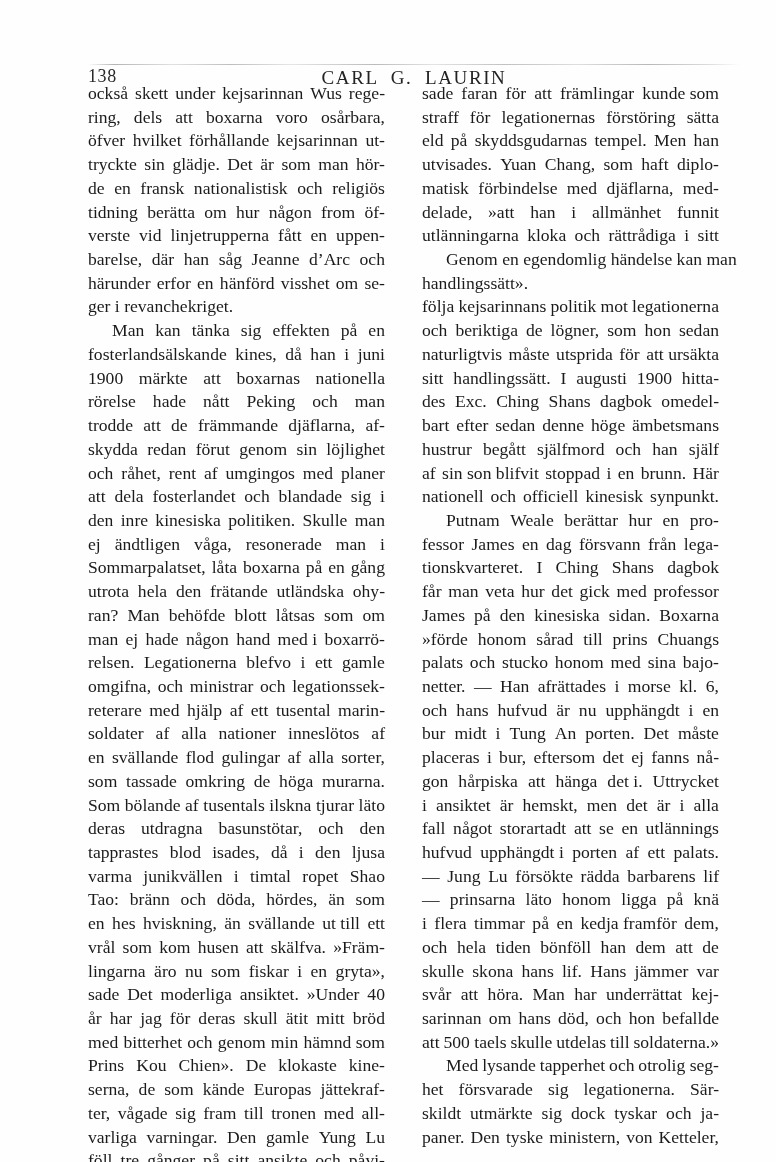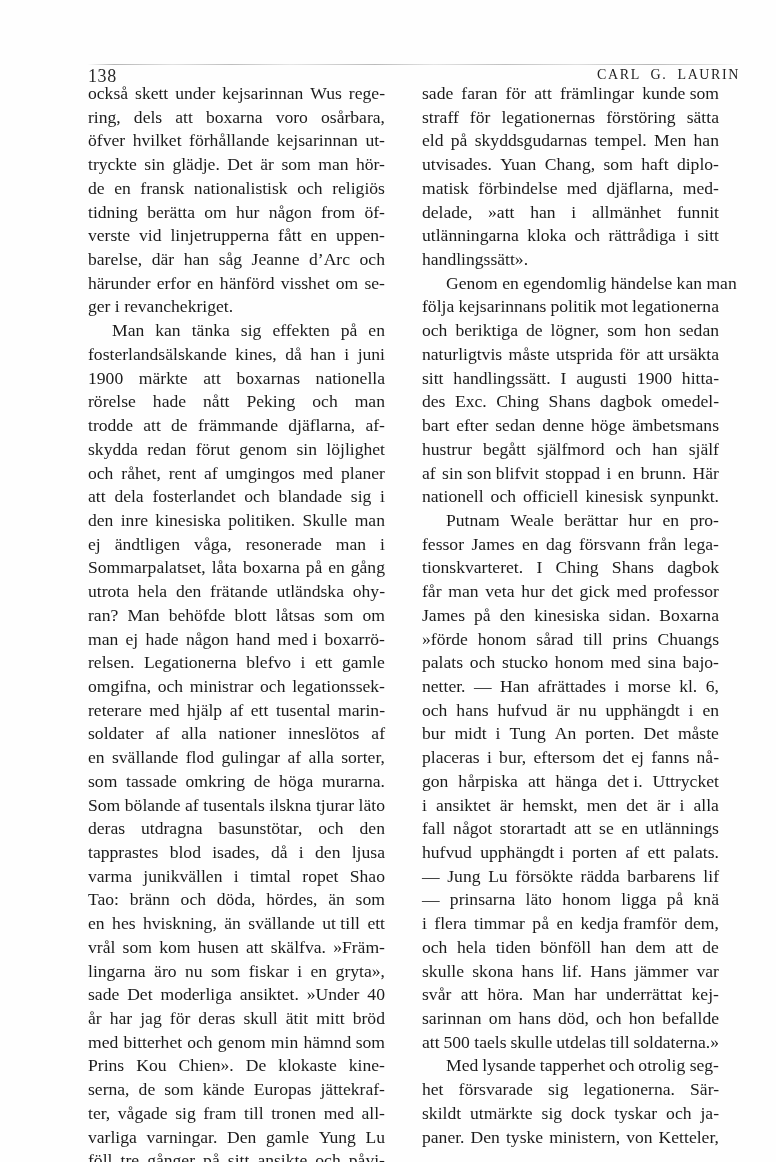--- a/index.html
+++ b/index.html
@@ -39,22 +39,22 @@
     letter-spacing: 0.6px;
     color: #2a2a2a;
     font-variant-numeric: oldstyle-nums;
   }
 
   .head-title {
     position: absolute;
     left: 0;
     top: 1px;
     width: 652px;
-    text-align: right;
-    font-size: 14px;
+    text-align: center;
+    font-size: 19px;
     letter-spacing: 1.6px;
     color: #232323;
     white-space: pre;
   }
 
   .head-rule {
     position: absolute;
     left: 88px;
     top: 64px;
     width: 652px;
@@ -178,22 +178,22 @@
         <div class="text-line"><span>föll</span><span>tre</span><span>gånger</span><span>på</span><span>sitt</span><span>ansikte</span><span>och</span><span>påvi-</span></div>
       </div>
     <div class="column column-right" id="col-right">
         <div class="text-line"><span>sade</span><span>faran</span><span>för</span><span>att</span><span>främlingar</span><span>kunde som</span></div>
         <div class="text-line"><span>straff</span><span>för</span><span>legationernas</span><span>förstöring</span><span>sätta</span></div>
         <div class="text-line"><span>eld</span><span>på</span><span>skyddsgudarnas</span><span>tempel.</span><span>Men</span><span>han</span></div>
         <div class="text-line"><span>utvisades.</span><span>Yuan</span><span>Chang,</span><span>som</span><span>haft</span><span>diplo-</span></div>
         <div class="text-line"><span>matisk</span><span>förbindelse</span><span>med</span><span>djäflarna,</span><span>med-</span></div>
         <div class="text-line"><span>delade,</span><span>»att</span><span>han</span><span>i</span><span>allmänhet</span><span>funnit</span></div>
         <div class="text-line"><span>utlänningarna</span><span>kloka</span><span>och</span><span>rättrådiga</span><span>i</span><span>sitt</span></div>
+        <div class="text-line ragged indent"><span>Genom en egendomlig händelse kan man</span></div>
         <div class="text-line ragged"><span>handlingssätt».</span></div>
-        <div class="text-line ragged indent"><span>Genom en egendomlig händelse kan man</span></div>
         <div class="text-line"><span>följa</span><span>kejsarinnans</span><span>politik</span><span>mot</span><span>legationerna</span></div>
         <div class="text-line"><span>och</span><span>beriktiga</span><span>de</span><span>lögner,</span><span>som</span><span>hon</span><span>sedan</span></div>
         <div class="text-line"><span>naturligtvis</span><span>måste</span><span>utsprida</span><span>för</span><span>att ursäkta</span></div>
         <div class="text-line"><span>sitt</span><span>handlingssätt.</span><span>I</span><span>augusti</span><span>1900</span><span>hitta-</span></div>
         <div class="text-line"><span>des</span><span>Exc.</span><span>Ching</span><span>Shans</span><span>dagbok</span><span>omedel-</span></div>
         <div class="text-line"><span>bart</span><span>efter</span><span>sedan</span><span>denne</span><span>höge</span><span>ämbetsmans</span></div>
         <div class="text-line"><span>hustrur</span><span>begått</span><span>själfmord</span><span>och</span><span>han</span><span>själf</span></div>
         <div class="text-line"><span>af</span><span>sin son blifvit</span><span>stoppad</span><span>i</span><span>en</span><span>brunn.</span><span>Här</span></div>
         <div class="text-line"><span>nationell</span><span>och</span><span>officiell</span><span>kinesisk</span><span>synpunkt.</span></div>
         <div class="text-line indent"><span>Putnam</span><span>Weale</span><span>berättar</span><span>hur</span><span>en</span><span>pro-</span></div>

